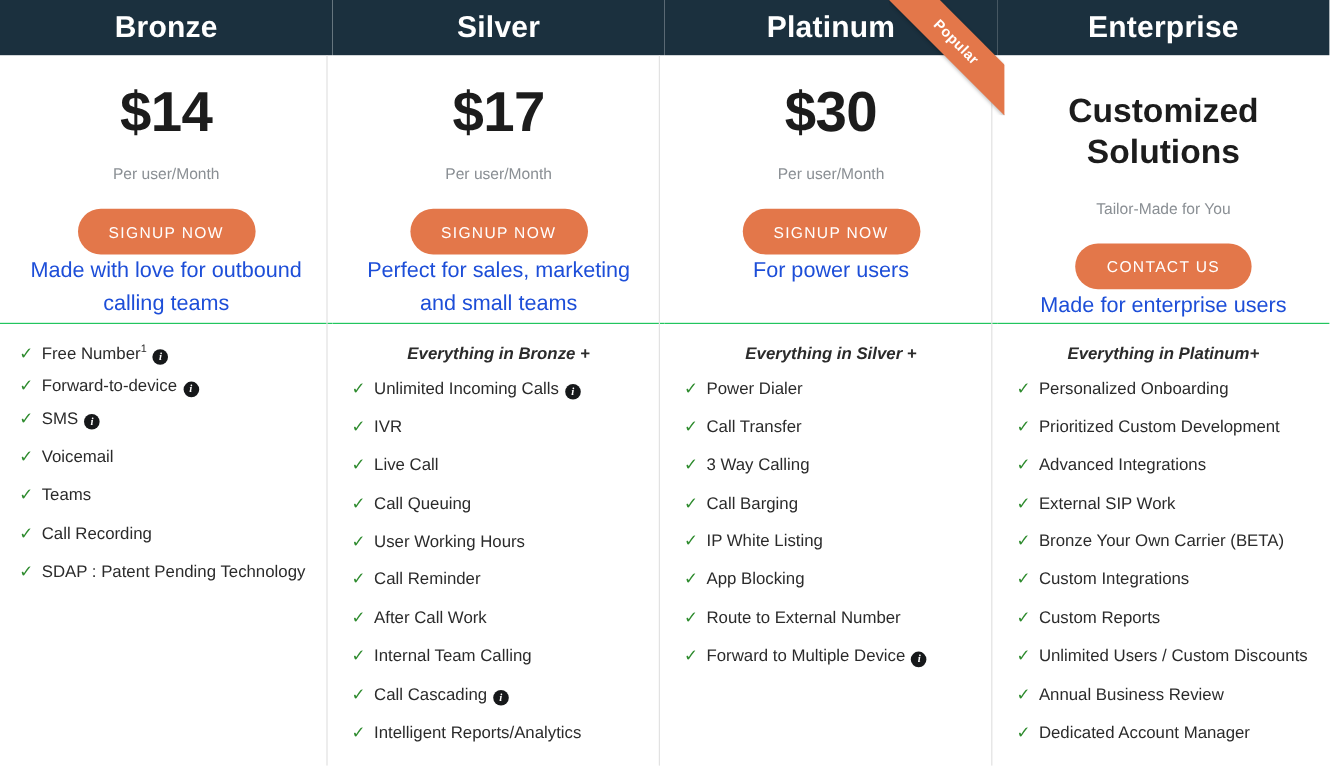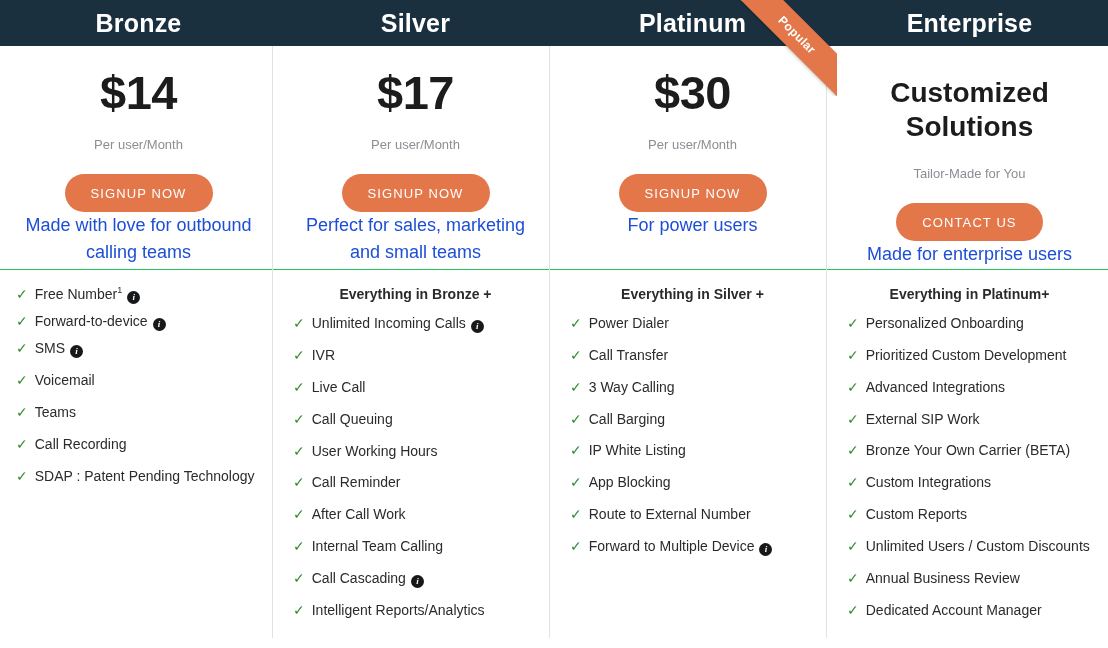--- a/index.html
+++ b/index.html
@@ -153,20 +153,21 @@
   }
 
   
   .features {
     padding: 16px 16px 0 16px;
     flex: 1;
     overflow: hidden;
   }
   .features-intro {
     font-size: 14px;
+    font-style: italic;
     font-weight: bold;
     color: #2b2b2b;
     text-align: center;
     margin-bottom: 12px;
     line-height: 1.2;
   }
   .feature-list { list-style: none; }
 
   .feature-item {
     display: flex;

